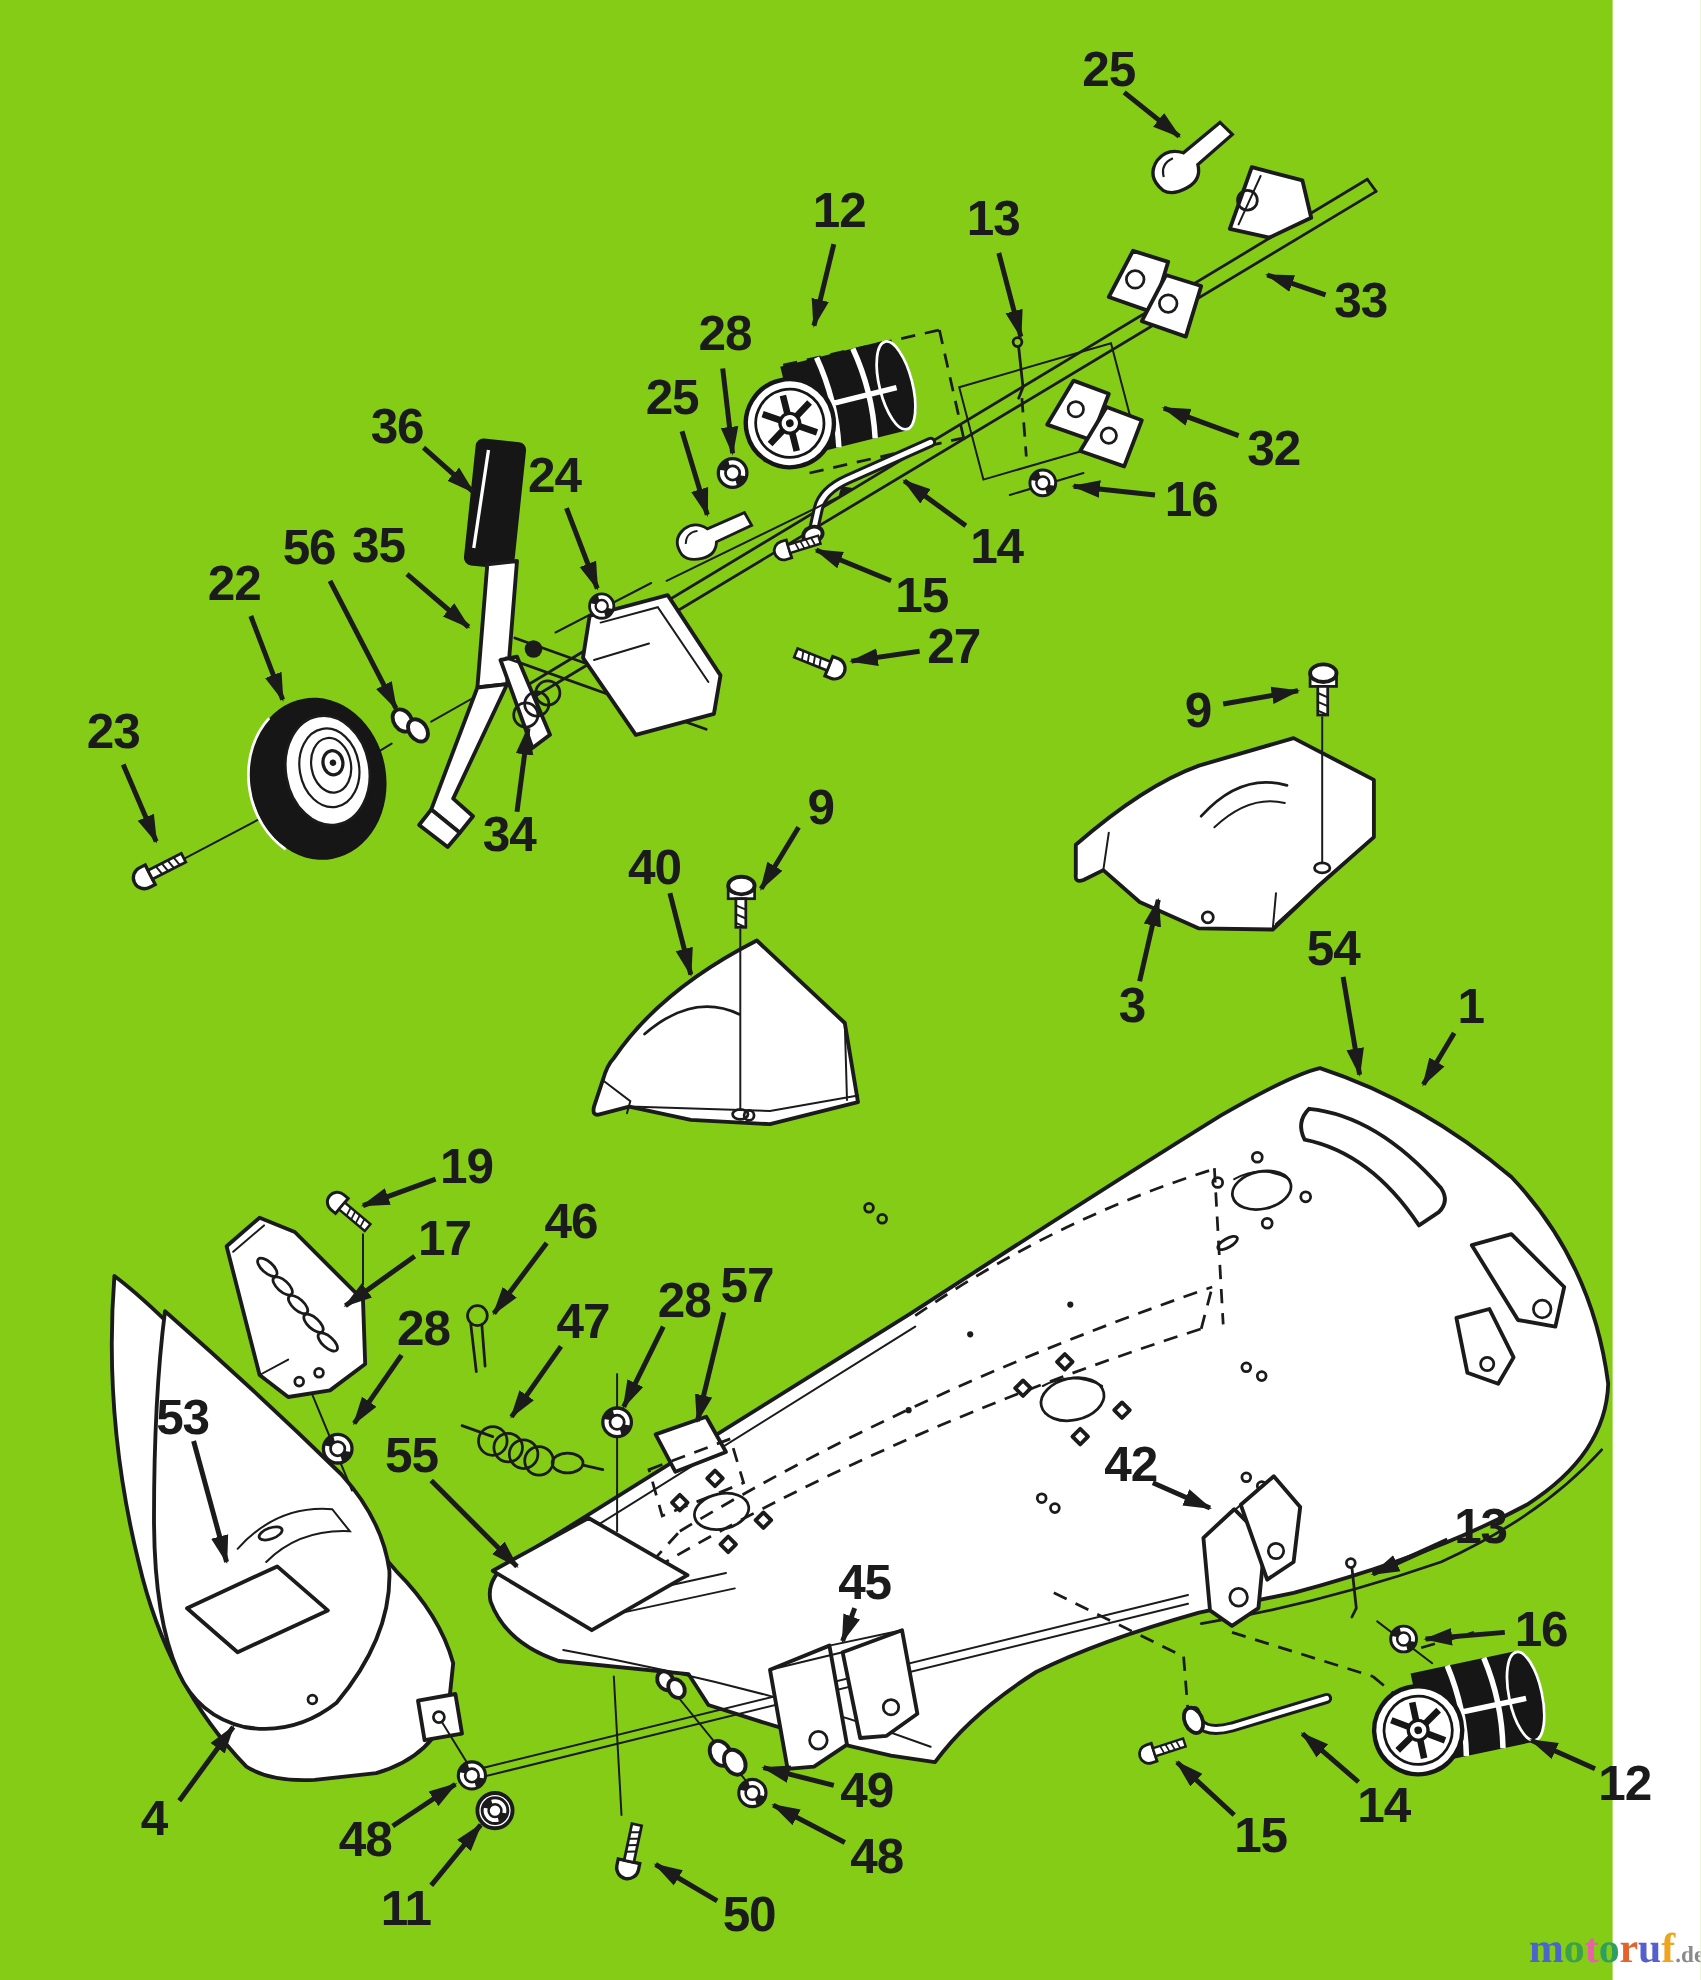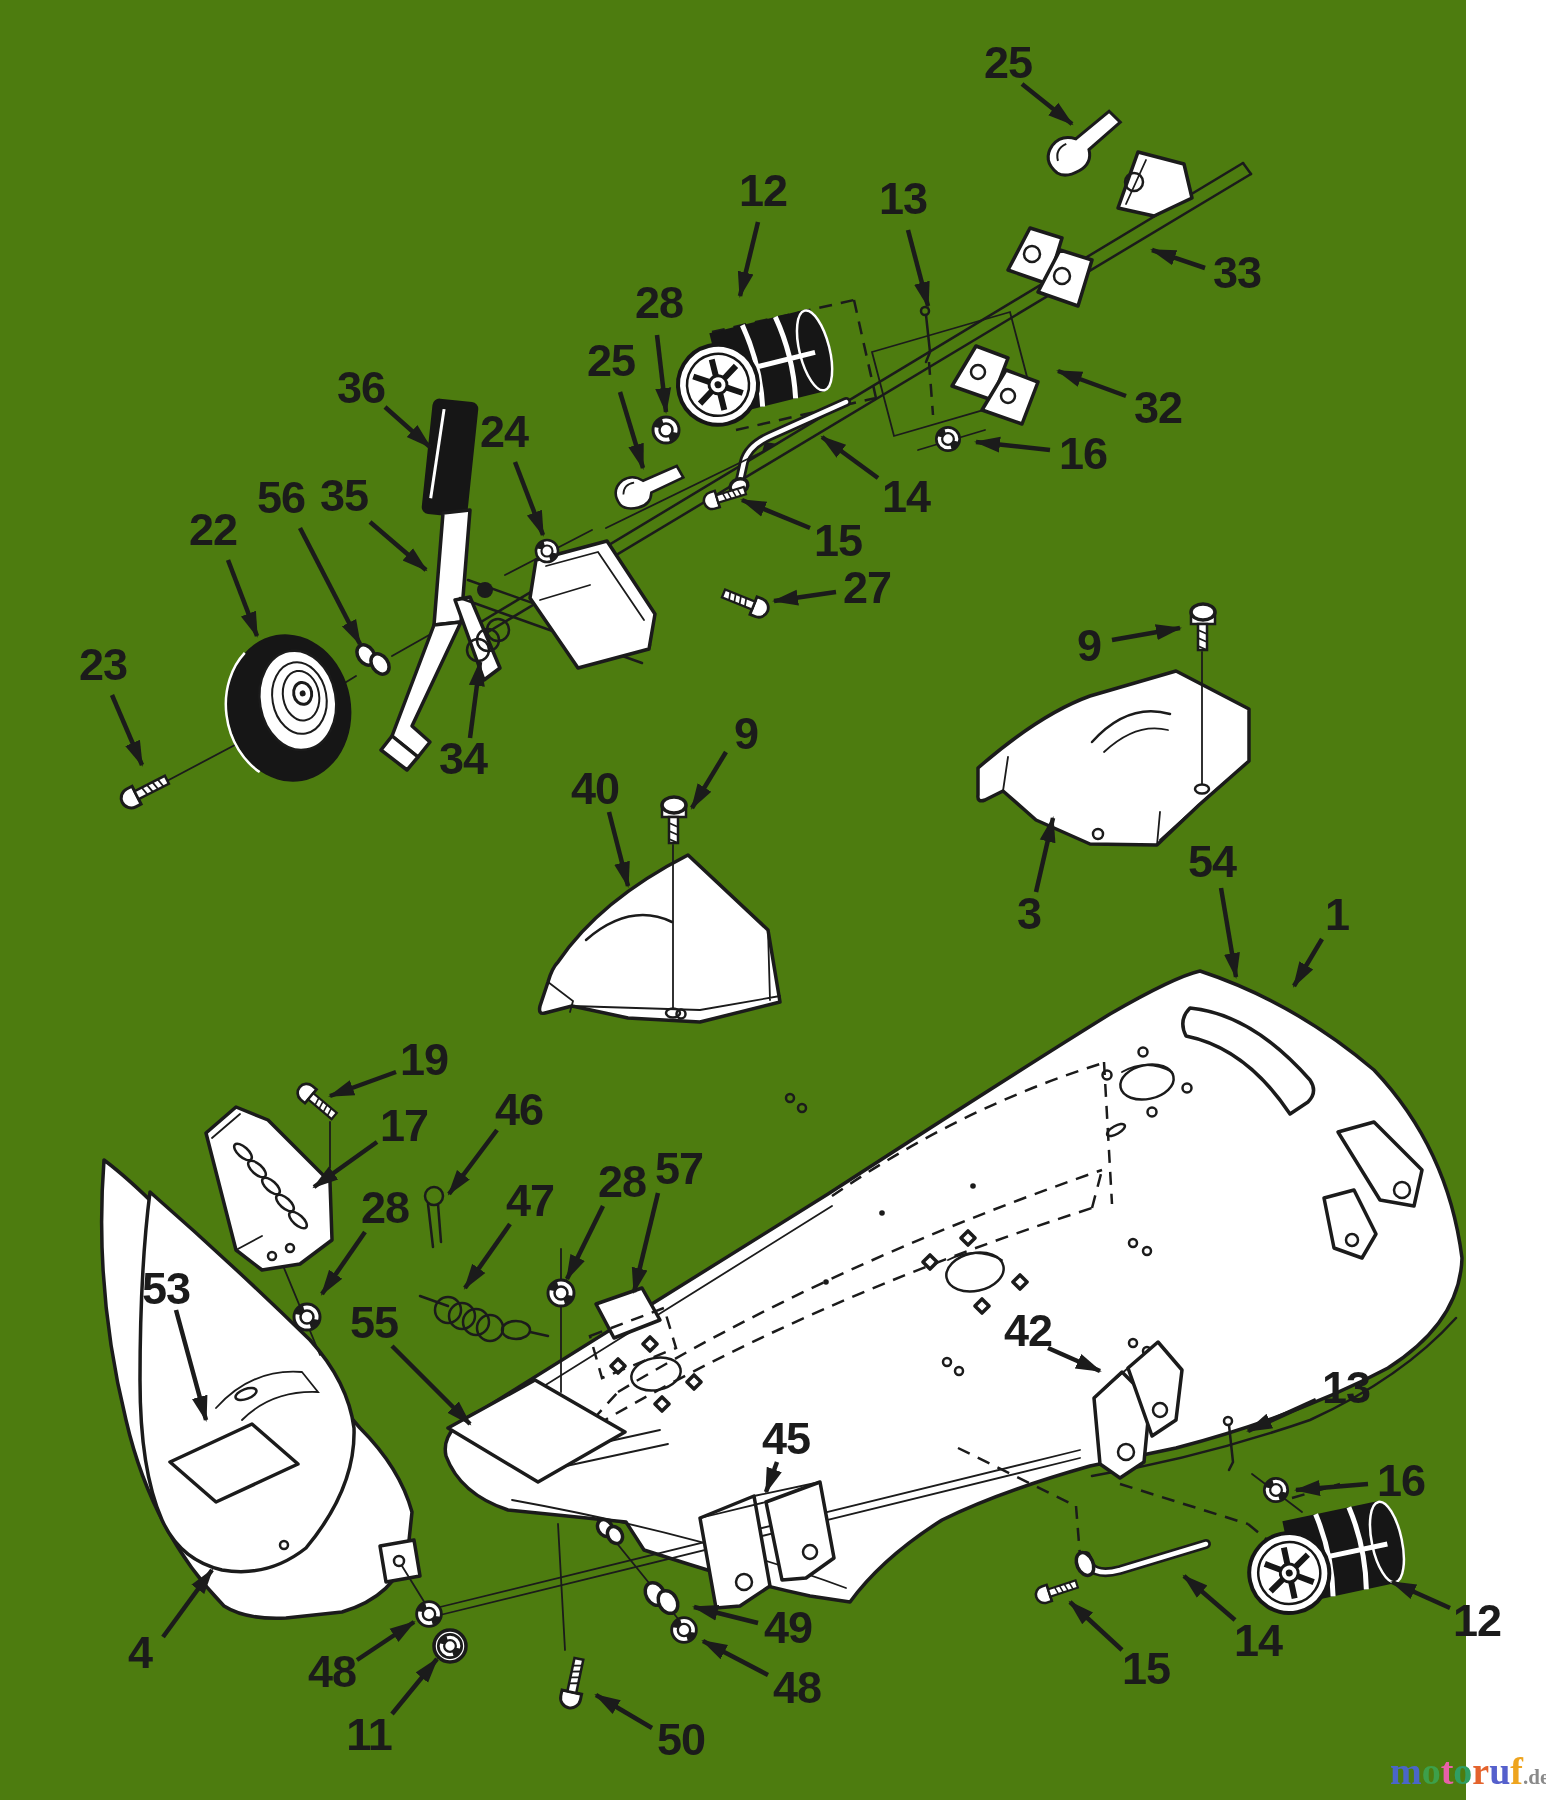--- a/index.html
+++ b/index.html
@@ -1,16 +1,16 @@
 <!DOCTYPE html>
 <html><head>
 <meta charset="utf-8">
 <style>
   html,body{margin:0;padding:0;background:#ffffff;}
-  #stage{width:1466px;height:1800px;position:relative;background:#4d7c0f;}
+  #stage{width:1466px;height:1800px;position:relative;background:#84cc16;}
   svg{display:block;}
   .p{fill:#fff;stroke:#1b1b1b;stroke-width:3.5;stroke-linejoin:round;stroke-linecap:round;}
   .l{stroke:#1b1b1b;fill:none;stroke-width:2.5;stroke-linecap:round;}
   .t{stroke:#1b1b1b;fill:none;stroke-width:1.8;stroke-linecap:round;}
   .d{stroke:#1b1b1b;fill:none;stroke-width:2.5;stroke-dasharray:13 9;stroke-linecap:butt;}
   .w{stroke:#fff;fill:none;stroke-linecap:round;}
   .dk{fill:#161616;stroke:none;}
   .callout-arrow{stroke:#1b1b1b;stroke-width:4.5;fill:none;}
   .callout-label{font:700 45px "Liberation Sans", sans-serif;fill:#1b1b1b;text-anchor:middle;letter-spacing:-1px;}
   .wm{font:700 38px "Liberation Serif", serif;}

